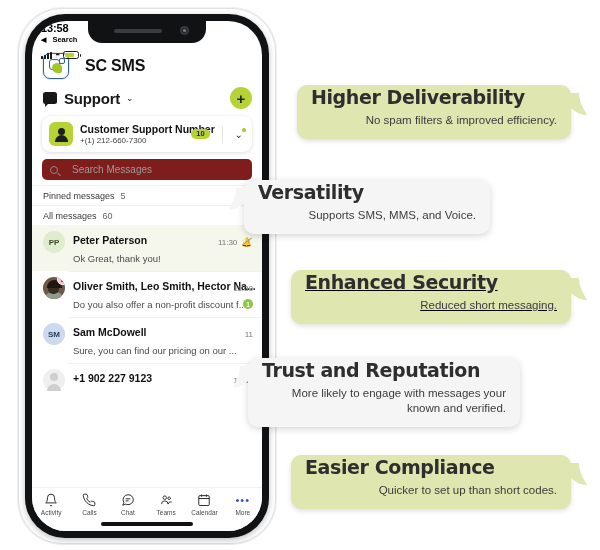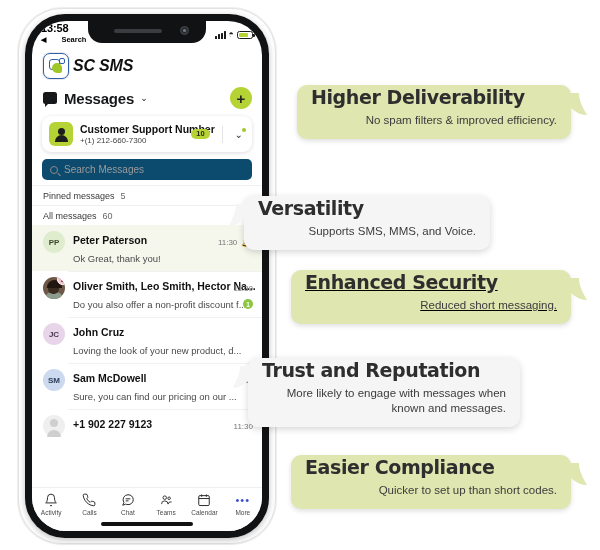--- a/index.html
+++ b/index.html
@@ -53,37 +53,38 @@
   .notch-cam::after {
     content: ""; position: absolute; left: 1.5px; top: 1.5px;
     width: 3px; height: 3px; border-radius: 50%; background: #6d7b87;
   }
 
   
   .statusbar {
     position: relative; height: 30px; padding: 2px 9px 0 9px;
     display: flex; justify-content: space-between; align-items: flex-start;
     z-index: 5;
+    flex-direction: column;
   }
   .sb-left { line-height: 1; }
   .sb-time { font-size: 11px; font-weight: bold; color: #000; letter-spacing: -.1px; }
-  .sb-back { font-size: 7.5px; font-weight: bold; color: #000; margin-top: 2px; display: flex; align-items: center; gap: 15px; justify-content: space-between;}
+  .sb-back { font-size: 7.5px; font-weight: bold; color: #000; margin-top: 2px; display: flex; align-items: center; gap: 6px; justify-content: space-between;}
   .sb-caret { font-size: 7px; line-height: 1; }
   .sb-right { display: flex; align-items: center; gap: 3px; margin-top: 7px; }
   .bars { display: flex; align-items: flex-end; gap: 1px; height: 8px; }
   .bars i { display: block; width: 2px; background: #1b1b1b; border-radius: .5px; }
   .bars i:nth-child(1){height:3px}.bars i:nth-child(2){height:4.5px}
   .bars i:nth-child(3){height:6px}.bars i:nth-child(4){height:7.5px}
   .wifi { font-size: 9px; color: #1b1b1b; line-height: 1; }
   .batt { width: 16px; height: 8px; border: 1px solid #1b1b1b; border-radius: 2.5px; position: relative; }
   .batt::after { content:""; position:absolute; right:-3px; top:2.2px; width:1.6px;height:3px;background:#1b1b1b;border-radius:0 1px 1px 0;}
   .batt i { position:absolute; left:1px; top:1px; bottom:1px; width:9px; background:#b5d334; border-radius:1px; display:block;}
 
   
-  .app-head { display: flex; align-items: center; gap: 4px; padding: 2px 11px 6px 11px; font-style: italic; }
+  .app-head { display: flex; align-items: center; gap: 16px; padding: 2px 11px 6px 11px; }
   .app-icon {
     width: 26px; height: 26px; border-radius: 7px; background: #fff;
     border: 1.2px solid #2f5fa8; position: relative; overflow: hidden;
     box-shadow: 0 0 0 1px #e9e9e9;
   }
   .app-icon .sq1 { position:absolute; left:5px; top:5px; width:11px;height:11px; border:1.6px solid #2f5fa8; border-radius:3px;}
   .app-icon .sq2 { position:absolute; left:8px; top:9px; width:10px;height:10px; border-radius:50% 50% 2px 50%; background:#9fc826;}
   .app-icon .sq3 { position:absolute; right:3.5px; top:3.5px; width:6px;height:6px; border:1.4px solid #2f5fa8; border-radius:2px; background:#fff;}
   .app-title { font-size: 16px; font-weight: bold; color: #111; letter-spacing: -.2px; }
 
@@ -114,22 +115,22 @@
   .contact-badge {
     background: #b5d334; color: #2b2b13; font-size: 7.5px; font-weight: bold;
     border-radius: 9px; padding: 1.5px 5px; line-height: 1;
   }
   .contact-div { width:1px; height:17px; background:#e4e4e4; margin: 0 5px; }
   .contact-chev { position: relative; font-size: 10px; color: #333; padding-right: 3px;}
   .contact-chev::after { content:""; position:absolute; right:0; top:-1px; width:4px;height:4px;border-radius:50%;background:#a4c82c;}
 
   
   .search-box {
-    margin: 0 10px 5px 10px; background: #0c4a6e; border-radius: 5px;
-    display: flex; align-items: center; gap: 6px; padding: 5px 8px; text-align: center;
+    margin: 0 10px 5px 10px; background: #7f1d1d; border-radius: 5px;
+    display: flex; align-items: center; gap: 14px; padding: 5px 8px; text-align: center;
   }
   .search-glass { width:8px;height:8px;border:1.3px solid #8b8b8b;border-radius:50%;position:relative;}
   .search-glass::after{content:"";position:absolute;right:-3.5px;bottom:-2.5px;width:4px;height:1.3px;background:#8b8b8b;transform:rotate(45deg);}
   .search-ph { font-size: 10px; color: #9b9b9b; }
 
   
   .sec { display:flex; align-items:center; padding: 5px 11px 4px 11px; border-top: 1px solid #f0f0f0; }
   .sec-label { font-size: 9px; color: #3a3a3a; }
   .sec-count { font-size: 9px; color: #666; margin-left: 6px; }
   .sec-chev { margin-left:auto; font-size:8px; color:#8a8a8a; }
@@ -191,21 +192,21 @@
     background: #dfe6b0;
     clip-path: path("M0,0 L14,0 C14,10 20,18 22,22 C12,22 3,14 0,6 Z");
   }
   .tail-l {
     position: absolute; left: -15px; top: 8px; width: 21px; height: 26px;
     background: #f5f5f5;
     clip-path: path("M21,0 L7,0 C7,10 1,18 0,22 C9,22 18,14 21,6 Z");
   }
 
   #bubble-1 { left: 297px; top: 85px; width: 274px; }
-  #bubble-2 { left: 244px; top: 196px; width: 246px; }
+  #bubble-2 { left: 244px; top: 180px; width: 246px; }
   #bubble-3 { left: 291px; top: 270px; width: 280px; text-decoration: underline; }
   #bubble-4 { left: 248px; top: 358px; width: 272px; }
   #bubble-5 { left: 291px; top: 455px; width: 280px; }
 </style>
 </head>
 <body>
 
 <div id="root">
 
   <div id="phone-frame"></div>
@@ -244,21 +245,21 @@
       <div class="app-icon">
         <div class="sq1"></div>
         <div class="sq2"></div>
         <div class="sq3"></div>
       </div>
       <div class="app-title">SC SMS</div>
     </div>
 
     <div class="msg-head">
       <span class="msg-bubble-ico"></span>
-      <span class="msg-title">Messages</span>
+      <span class="msg-title">Support</span>
       <span class="msg-chev">⌄</span>
       <span class="plus-btn">+</span>
     </div>
 
     <div class="contact-card">
       <div class="contact-av">
         <span class="person-head"></span>
           <span class="person-body"></span>
       </div>
       <div class="contact-txt">
@@ -309,30 +310,20 @@
       <span class="row-main">
         <span class="row-name">Oliver Smith, Leo Smith, Hector Na...</span>
         <span class="row-prev">Do you also offer a non-profit discount f...</span>
       </span>
       <span class="row-meta">
         <span class="row-time">11:30</span>
         <span class="unread-dot">1</span>
       </span>
     </div>
 
-    <div class="row">
-      <span class="av av-jc">JC</span>
-      <span class="row-main">
-        <span class="row-name">John Cruz</span>
-        <span class="row-prev">Loving the look of your new product, d...</span>
-      </span>
-      <span class="row-meta">
-        <span class="row-time"></span>
-      </span>
-    </div>
 
     <div class="row">
       <span class="av av-sm">SM</span>
       <span class="row-main">
         <span class="row-name">Sam McDowell</span>
         <span class="row-prev">Sure, you can find our pricing on our ...</span>
       </span>
       <span class="row-meta">
         <span class="row-time">11</span>
       </span>
@@ -420,21 +411,21 @@
 
   <div id="bubble-3" class="bubble olive">
     <div class="tail-r"></div>
     <h3>Enhanced Security</h3>
     <p>Reduced short messaging.</p>
   </div>
 
   <div id="bubble-4" class="bubble white">
     <div class="tail-l"></div>
     <h3>Trust and Reputation</h3>
-    <p>More likely to engage with messages when known and messages.</p>
+    <p>More likely to engage with messages your known and verified.</p>
   </div>
 
   <div id="bubble-5" class="bubble olive">
     <div class="tail-r"></div>
     <h3>Easier Compliance</h3>
     <p>Quicker to set up than short codes.</p>
   </div>
 
 </div>
 

